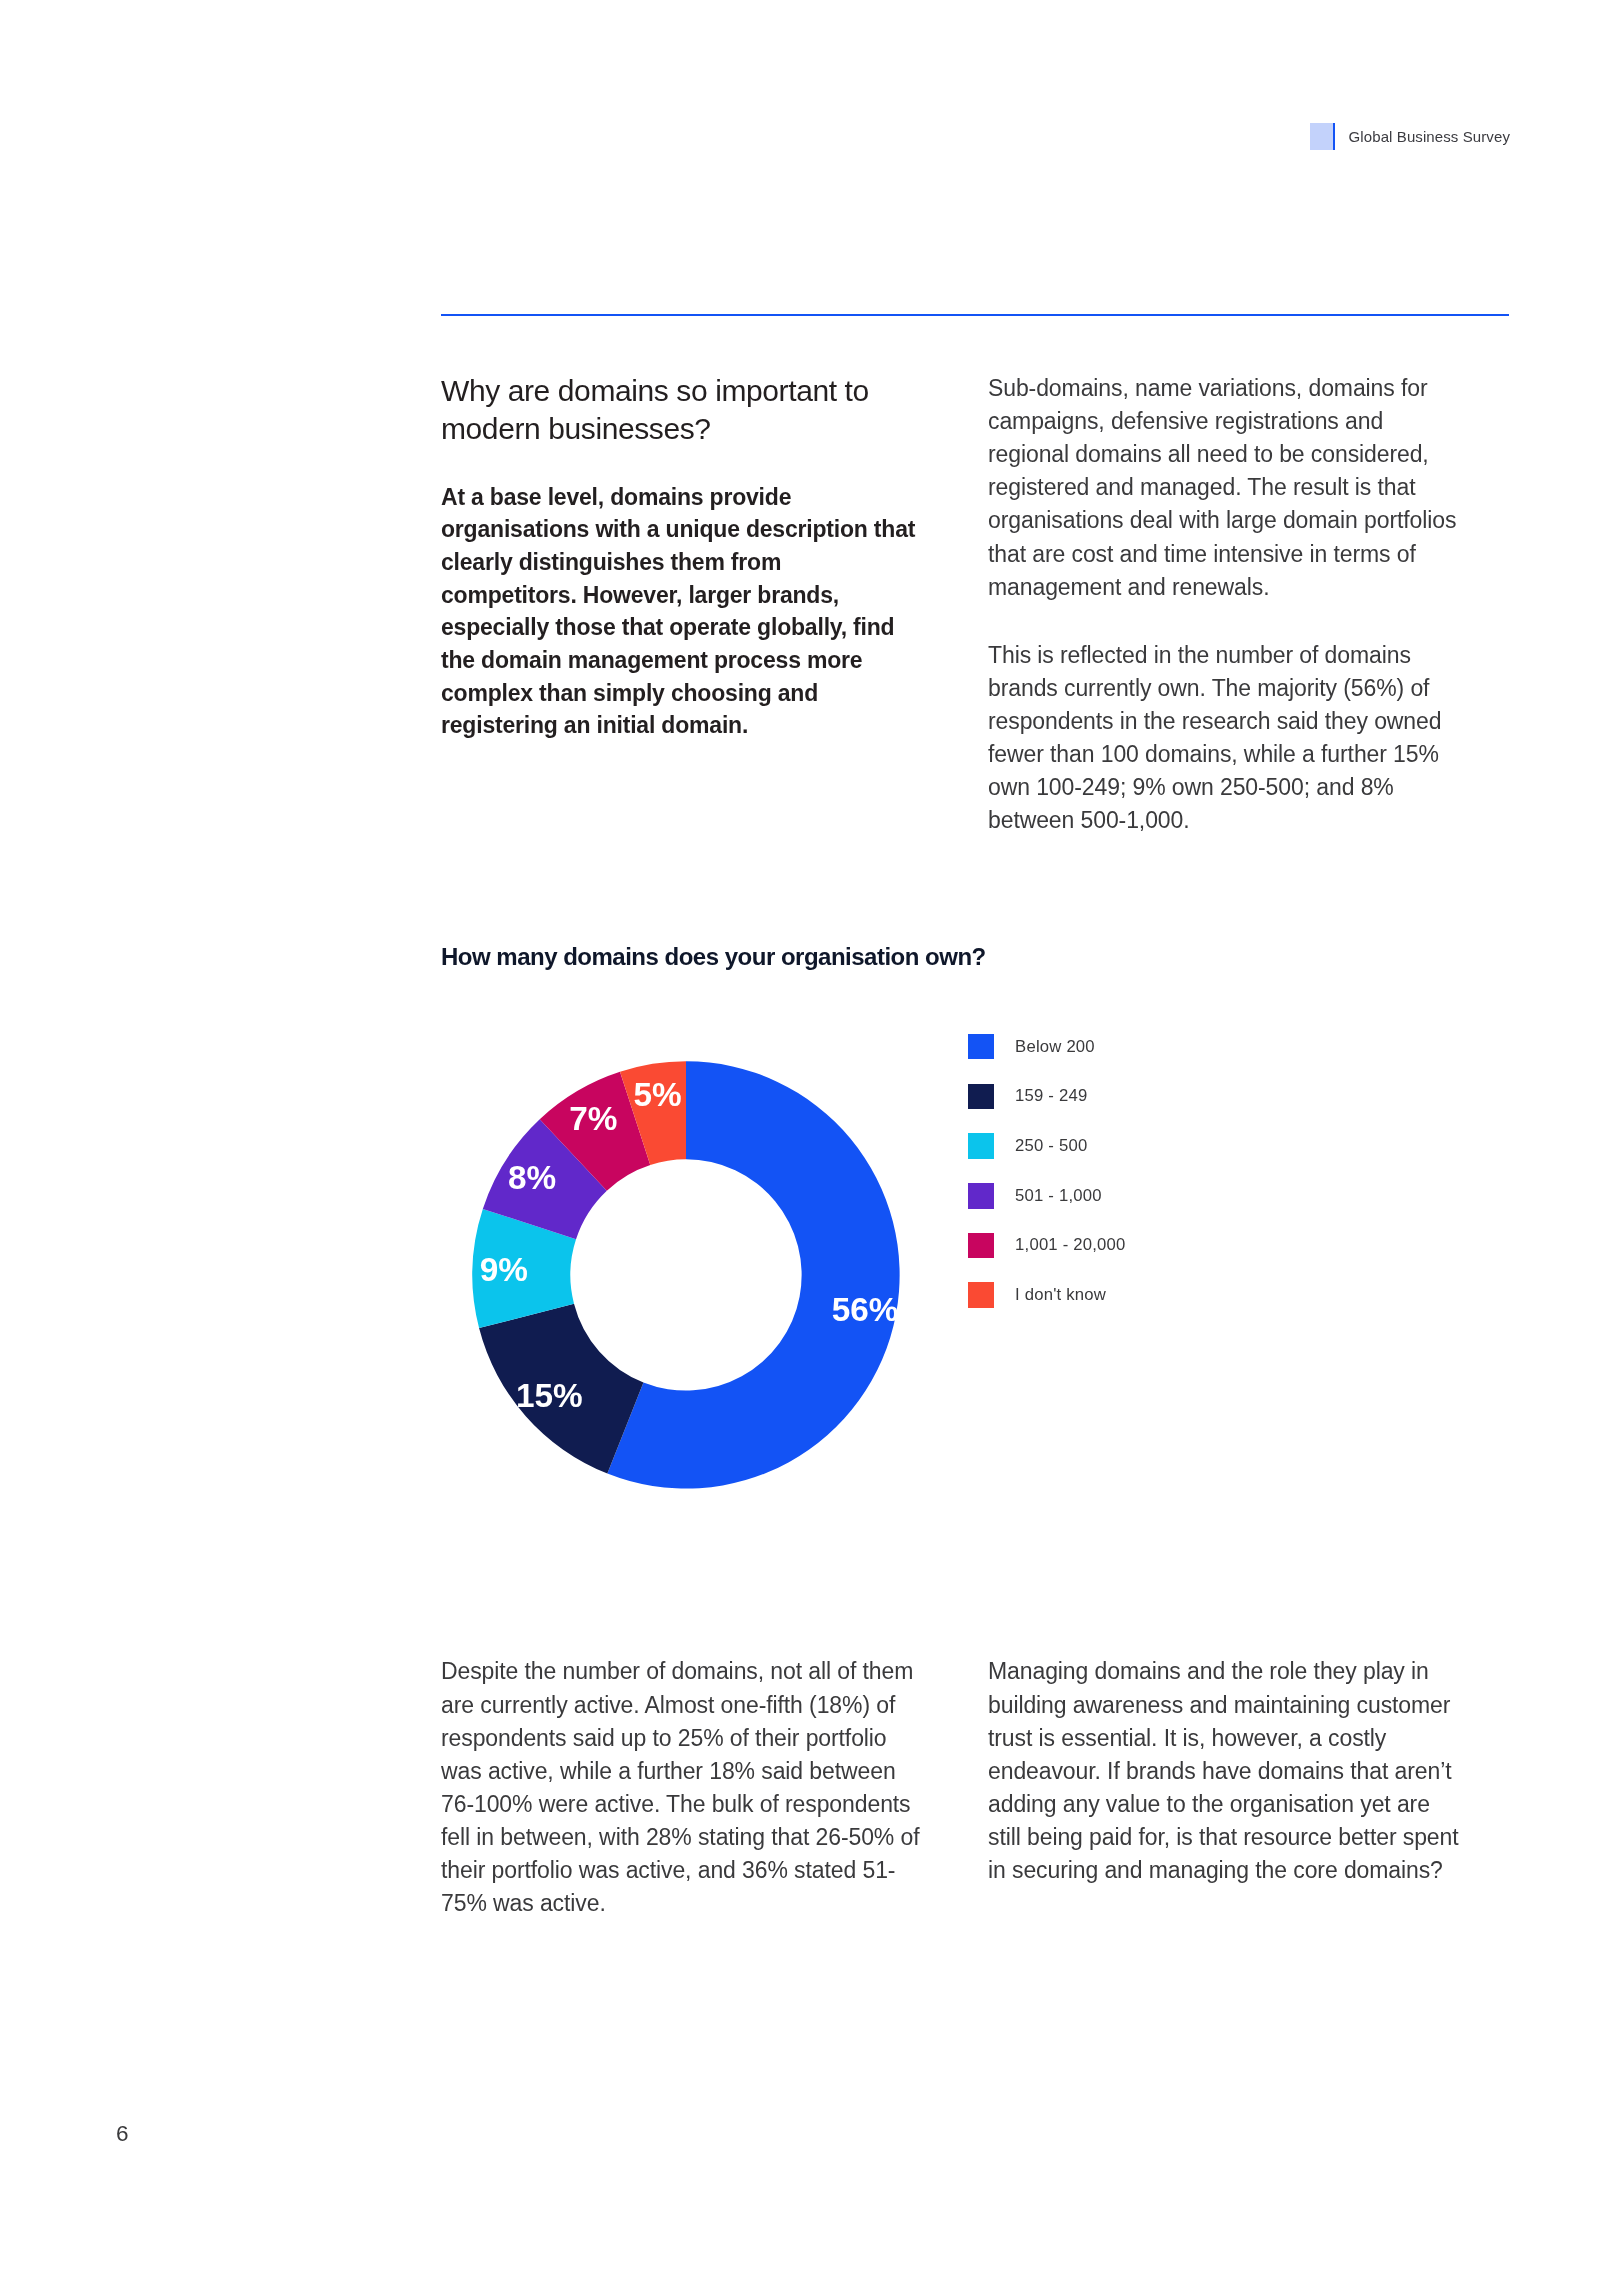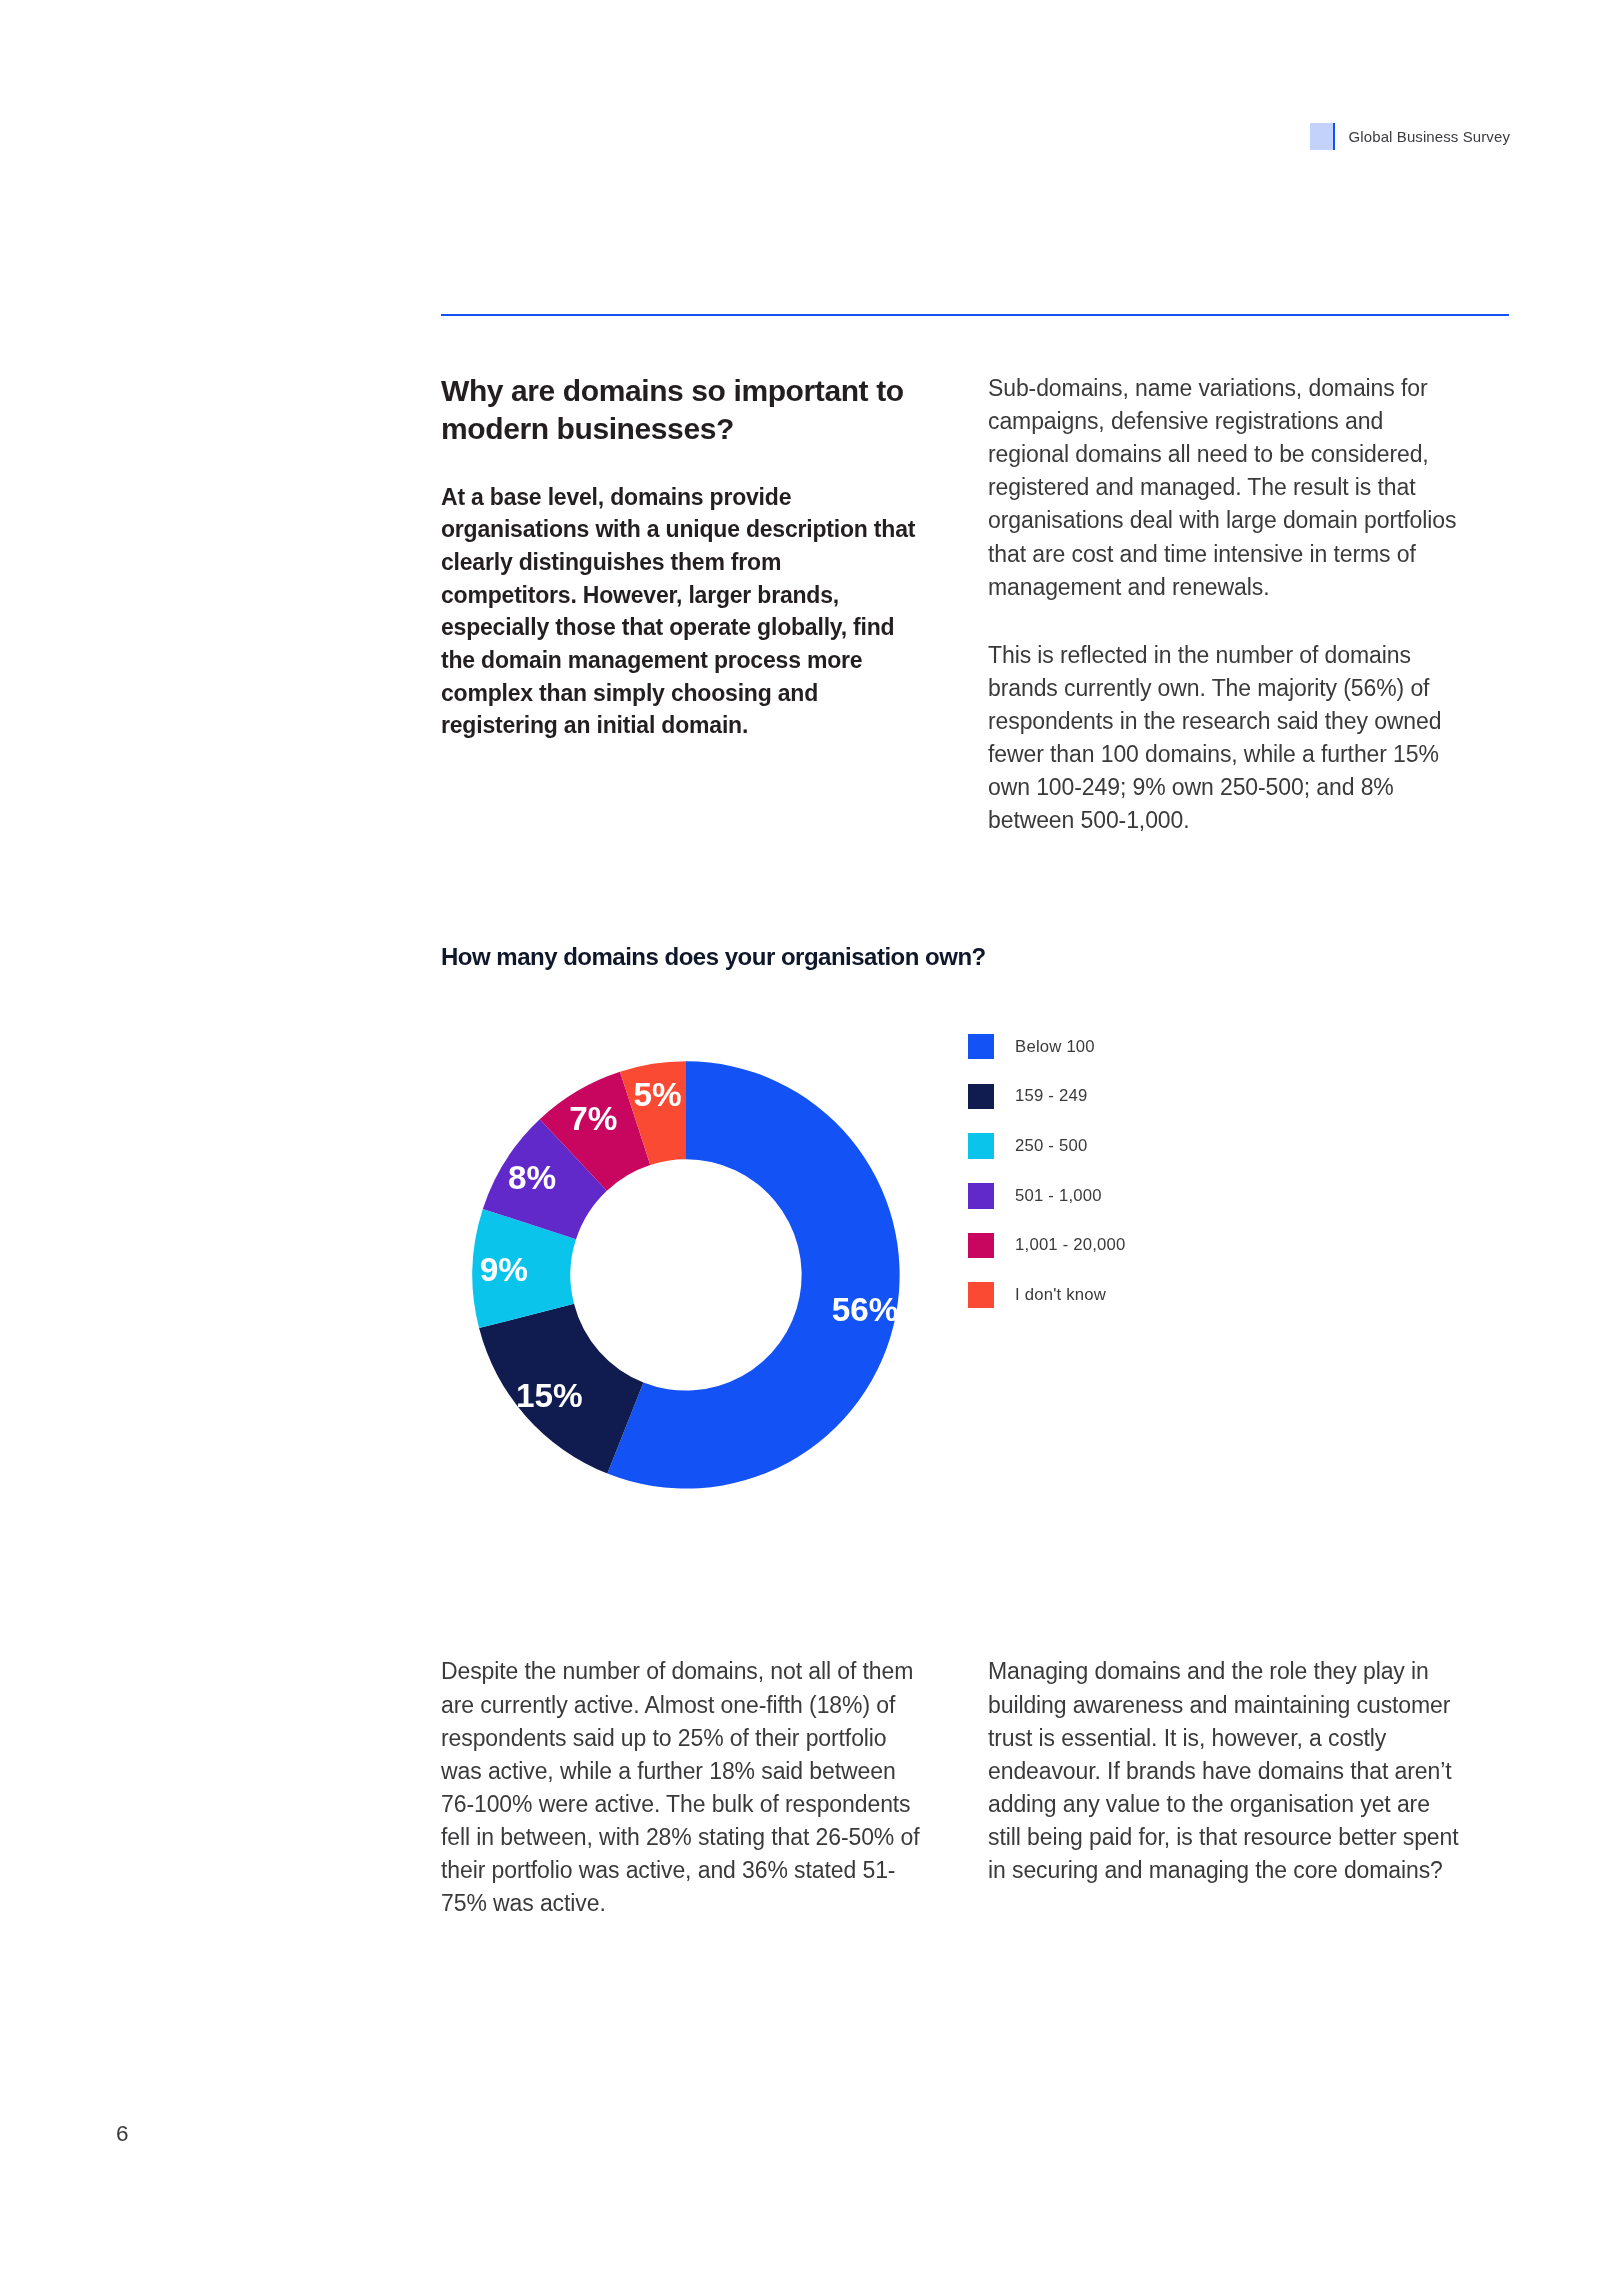--- a/index.html
+++ b/index.html
@@ -71,21 +71,21 @@
     gap: 67px;
   }
   .col {
     width: 480px;
     flex: 0 0 480px;
   }
 
   h2.sub-head {
     font-size: 30px;
     line-height: 1.28;
-    font-weight: bold;
+    font-weight: normal;
     letter-spacing: -0.4px;
     margin: 0 0 32px 0;
     color: #231f20;
   }
 
   p.lead {
     font-size: 23px;
     line-height: 1.42;
     font-weight: bold;
     letter-spacing: -0.2px;
@@ -221,21 +221,21 @@
               <text x="92.9550058566252" y="162.3362161339066" text-anchor="middle" dominant-baseline="central" class="slice-label" fill="#ffffff">8%</text>
               <text x="155.31829667043098" y="101.90198297726647" text-anchor="middle" dominant-baseline="central" class="slice-label" fill="#ffffff">7%</text>
               <text x="220.9031895025172" y="78.28996864930434" text-anchor="middle" dominant-baseline="central" class="slice-label" fill="#ffffff">5%</text>
             </g>
         </svg>
       </div>
 
       <div class="legend" id="chart-legend">
           <div class="legend-item">
             <span class="legend-swatch" style="background: rgb(19, 83, 245);"></span>
-            <span class="legend-label">Below 100</span>
+            <span class="legend-label">Below 200</span>
           </div>
           <div class="legend-item">
             <span class="legend-swatch" style="background: rgb(16, 28, 80);"></span>
             <span class="legend-label">159 - 249</span>
           </div>
           <div class="legend-item">
             <span class="legend-swatch" style="background: rgb(11, 196, 236);"></span>
             <span class="legend-label">250 - 500</span>
           </div>
           <div class="legend-item">

